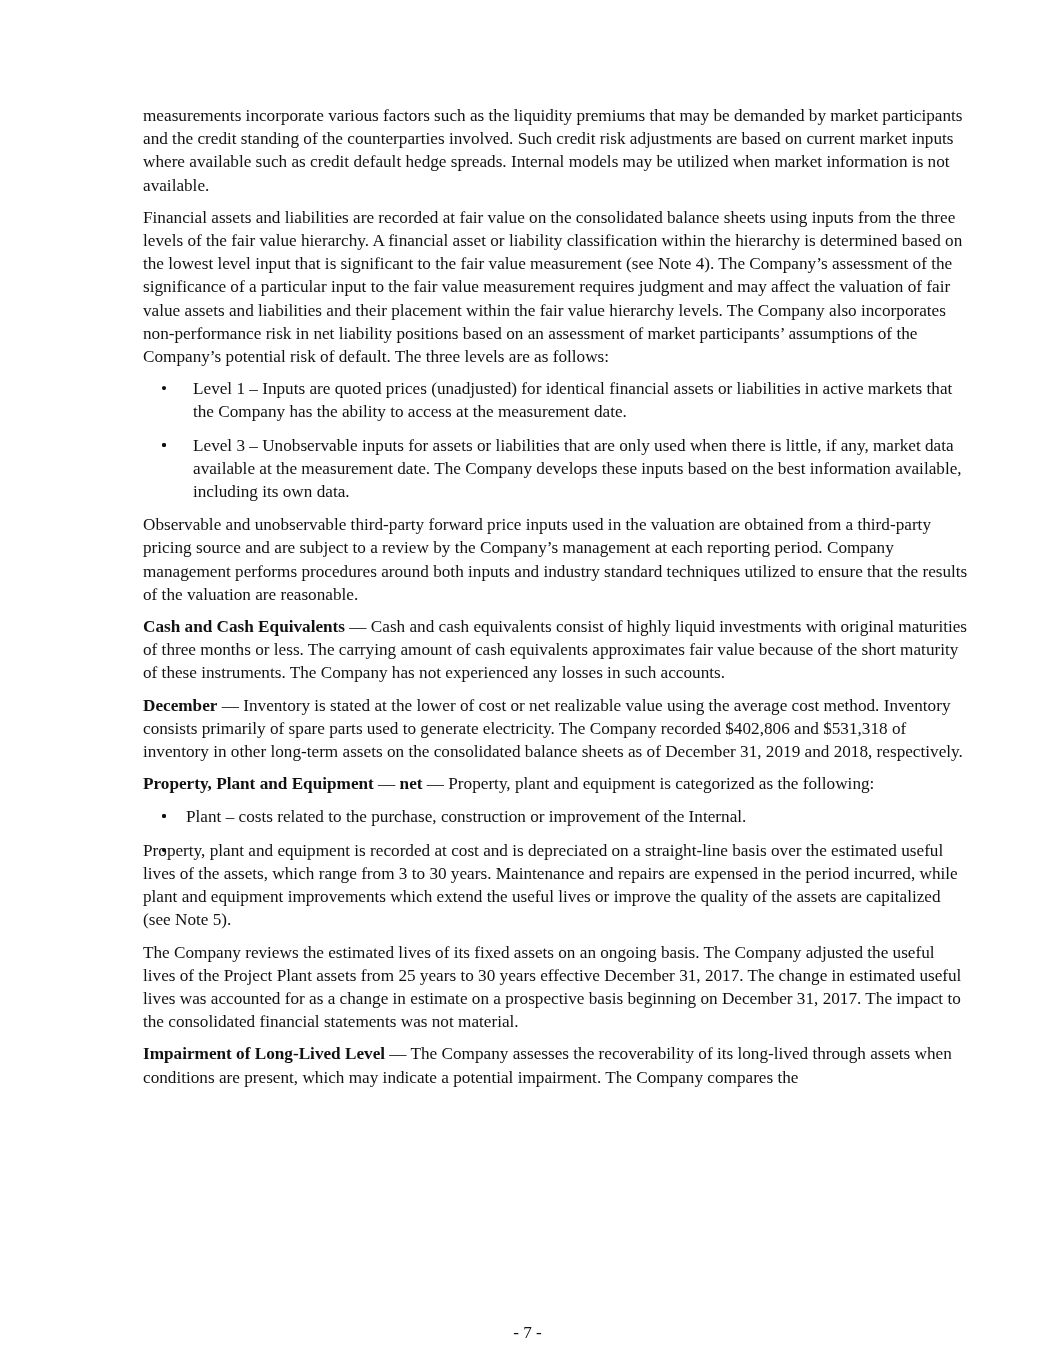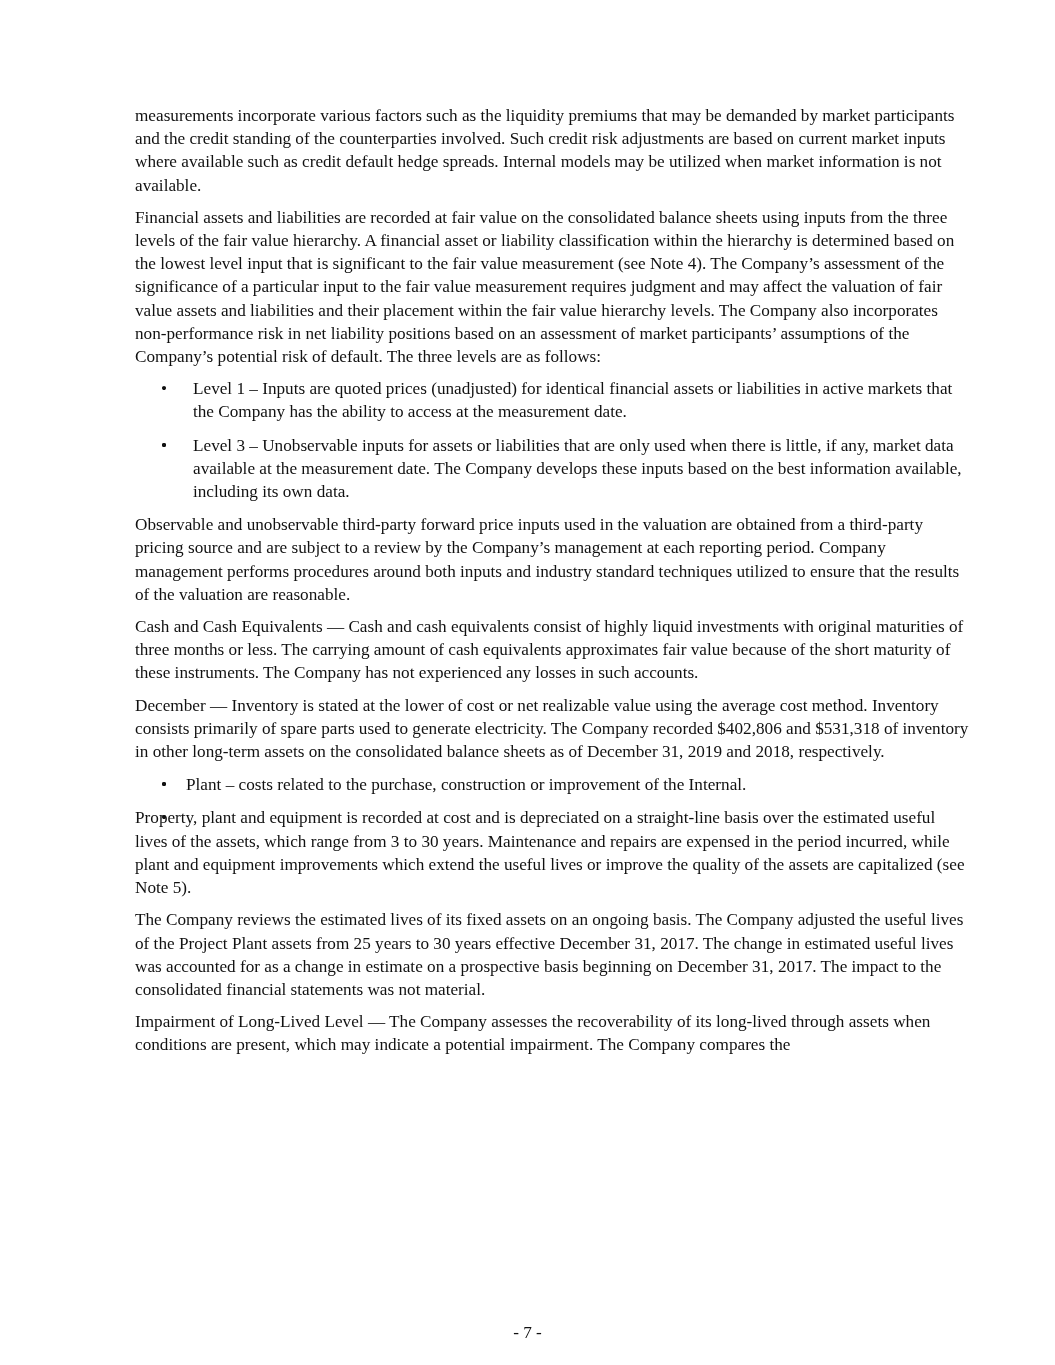--- a/index.html
+++ b/index.html
@@ -2,22 +2,22 @@
 <html><head>
 <meta charset="utf-8">
 <style>
   html, body { margin: 0; padding: 0; background: #ffffff; }
   body { width: 1055px; height: 1365px; position: relative; overflow: hidden; }
   .page {
     position: absolute; left: 131px; top: 104px; width: 838px;
     font-family: "Liberation Serif", serif; font-size: 17.2px; line-height: 23.2px;
     color: #111111;
   }
-  .para { margin: 0 0 9px 4px; }
-  .para b { font-weight: normal; }
+  .para { margin: 0 0 9px 12px; }
+  .para b { font-weight: bold; }
   ul.bullets { list-style: none; margin: 0 0 9px 0; padding: 0; }
   ul.bullets li { position: relative; padding-left: 62px; margin-bottom: 10px; }
   ul.bullets li .bullet { position: absolute; left: 30px; top: 0; }
   ul.bullets.ppe li { padding-left: 55px; }
   ul.bullets.ppe li .bullet { position: absolute; left: 30px; }
   .page-number {
     position: absolute; left: 0; width: 1055px; top: 1323px; text-align: center;
     font-family: "Liberation Serif", serif; font-size: 17.2px; color: #111111;
   }
 </style>
@@ -33,20 +33,21 @@
     <li><span class="bullet">•</span></li>
     <li><span class="bullet">•</span><span>Level 3 – Unobservable inputs for assets or liabilities that are only used when there is little, if any, market data available at the measurement date. The Company develops these inputs based on the best information available, including its own data.</span></li>
   </ul>
 
   <p class="para">Observable and unobservable third-party forward price inputs used in the valuation are obtained from a third-party pricing source and are subject to a review by the Company’s management at each reporting period. Company management performs procedures around both inputs and industry standard techniques utilized to ensure that the results of the valuation are reasonable.</p>
 
   <p class="para"><b>Cash and Cash Equivalents</b><span> — Cash and cash equivalents consist of highly liquid investments with original maturities of three months or less. The carrying amount of cash equivalents approximates fair value because of the short maturity of these instruments. The Company has not experienced any losses in such accounts.</span></p>
 
   <p class="para"><b>December</b><span> — Inventory is stated at the lower of cost or net realizable value using the average cost method. Inventory consists primarily of spare parts used to generate electricity. The Company recorded $402,806 and $531,318 of inventory in other long-term assets on the consolidated balance sheets as of December 31, 2019 and 2018, respectively.</span></p>
 
+  <p class="para"><b>Property, Plant and Equipment</b><span> — </span><b>net</b><span> — Property, plant and equipment is categorized as the following:</span></p>
 
   <ul class="bullets ppe">
     <li><span class="bullet">•</span></li>
     <li><span class="bullet">•</span><span>Plant – costs related to the purchase, construction or improvement of the Internal.</span></li>
     <li><span class="bullet">•</span></li>
   </ul>
 
   <p class="para">Property, plant and equipment is recorded at cost and is depreciated on a straight-line basis over the estimated useful lives of the assets, which range from 3 to 30 years. Maintenance and repairs are expensed in the period incurred, while plant and equipment improvements which extend the useful lives or improve the quality of the assets are capitalized (see Note 5).</p>
   <p class="para">The Company reviews the estimated lives of its fixed assets on an ongoing basis. The Company adjusted the useful lives of the Project Plant assets from 25 years to 30 years effective December 31, 2017. The change in estimated useful lives was accounted for as a change in estimate on a prospective basis beginning on December 31, 2017.  The impact to the consolidated financial statements was not material.</p>
 

